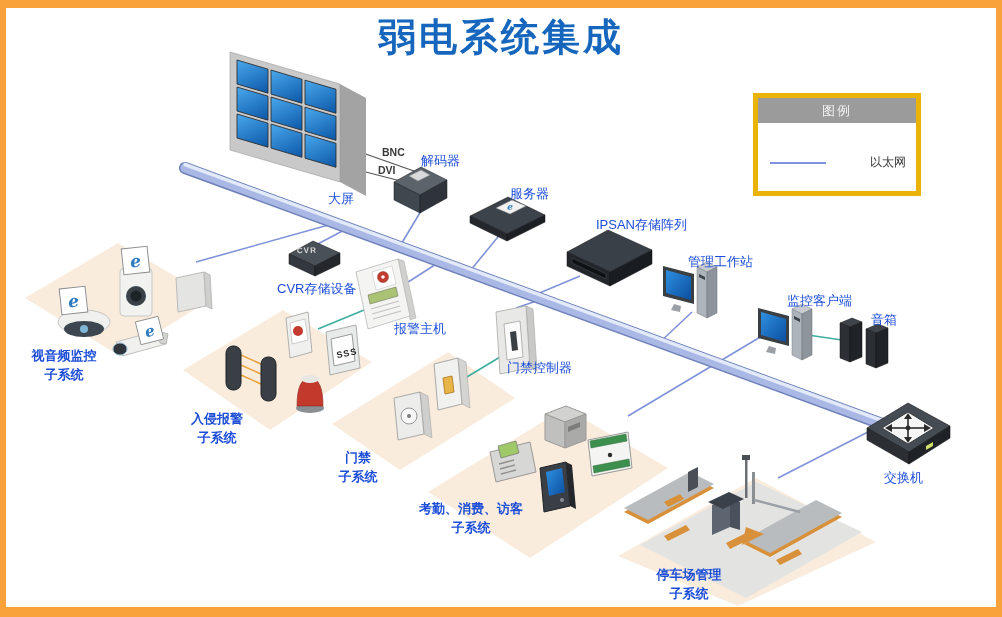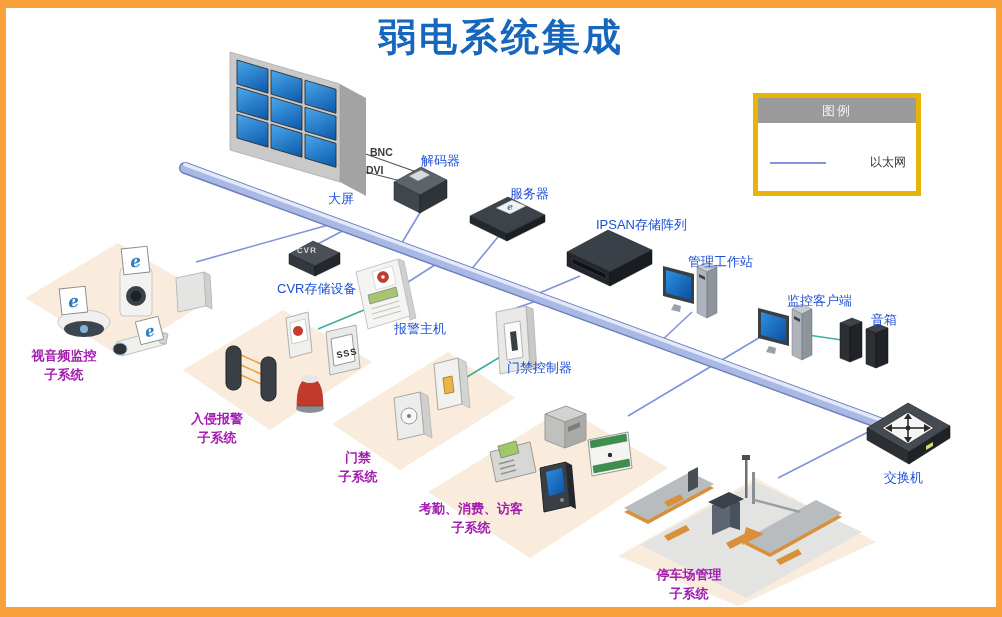--- a/index.html
+++ b/index.html
@@ -2,22 +2,22 @@
 <html><head>
 <meta charset="utf-8">
 <style>
   html,body{margin:0;padding:0;background:#e8e8e8;}
   #stage{position:relative;width:1002px;height:617px;background:#ffffff;overflow:hidden;
          font-family:"Liberation Sans",sans-serif;}
   .frame{position:absolute;inset:0;border:solid #F9A13A;border-width:8px 6px 10px 6px;
          pointer-events:none;z-index:50;}
   #diagram-svg{position:absolute;left:0;top:0;z-index:1;}
   .lbl{position:absolute;font-size:13px;color:#1d4ed8;white-space:nowrap;z-index:10;}
-  .cable-lbl{position:absolute;font-size:10.5px;font-weight:bold;color:#3a3a3a;z-index:10;}
-  .sub{position:absolute;font-size:13px;font-weight:bold;color:#a21caf;text-align:center;
+  .cable-lbl{position:absolute;font-size:10.5px;font-weight:bold;color:#3a3a3a;z-index:10;margin-left:12px;}
+  .sub{position:absolute;font-size:13px;font-weight:bold;color:#1d4ed8;text-align:center;
        line-height:1.45;z-index:10;}
   .sub span{display:block;}
   #page-title{position:absolute;top:12px;left:0;width:100%;text-align:center;
        font-size:38px;font-weight:bold;color:#1566bc;letter-spacing:3px;z-index:10;}
   
   #legend{position:absolute;left:753px;top:93px;width:158px;height:93px;background:#fff;
        border:5px solid #eab308;z-index:10;}
   #legend .hd{height:25px;background:#9b9b9b;color:#f2f2f2;font-size:13px;letter-spacing:2px;
        display:flex;align-items:center;justify-content:center;}
   #legend .rows{padding:13px 10px 0 12px;}

